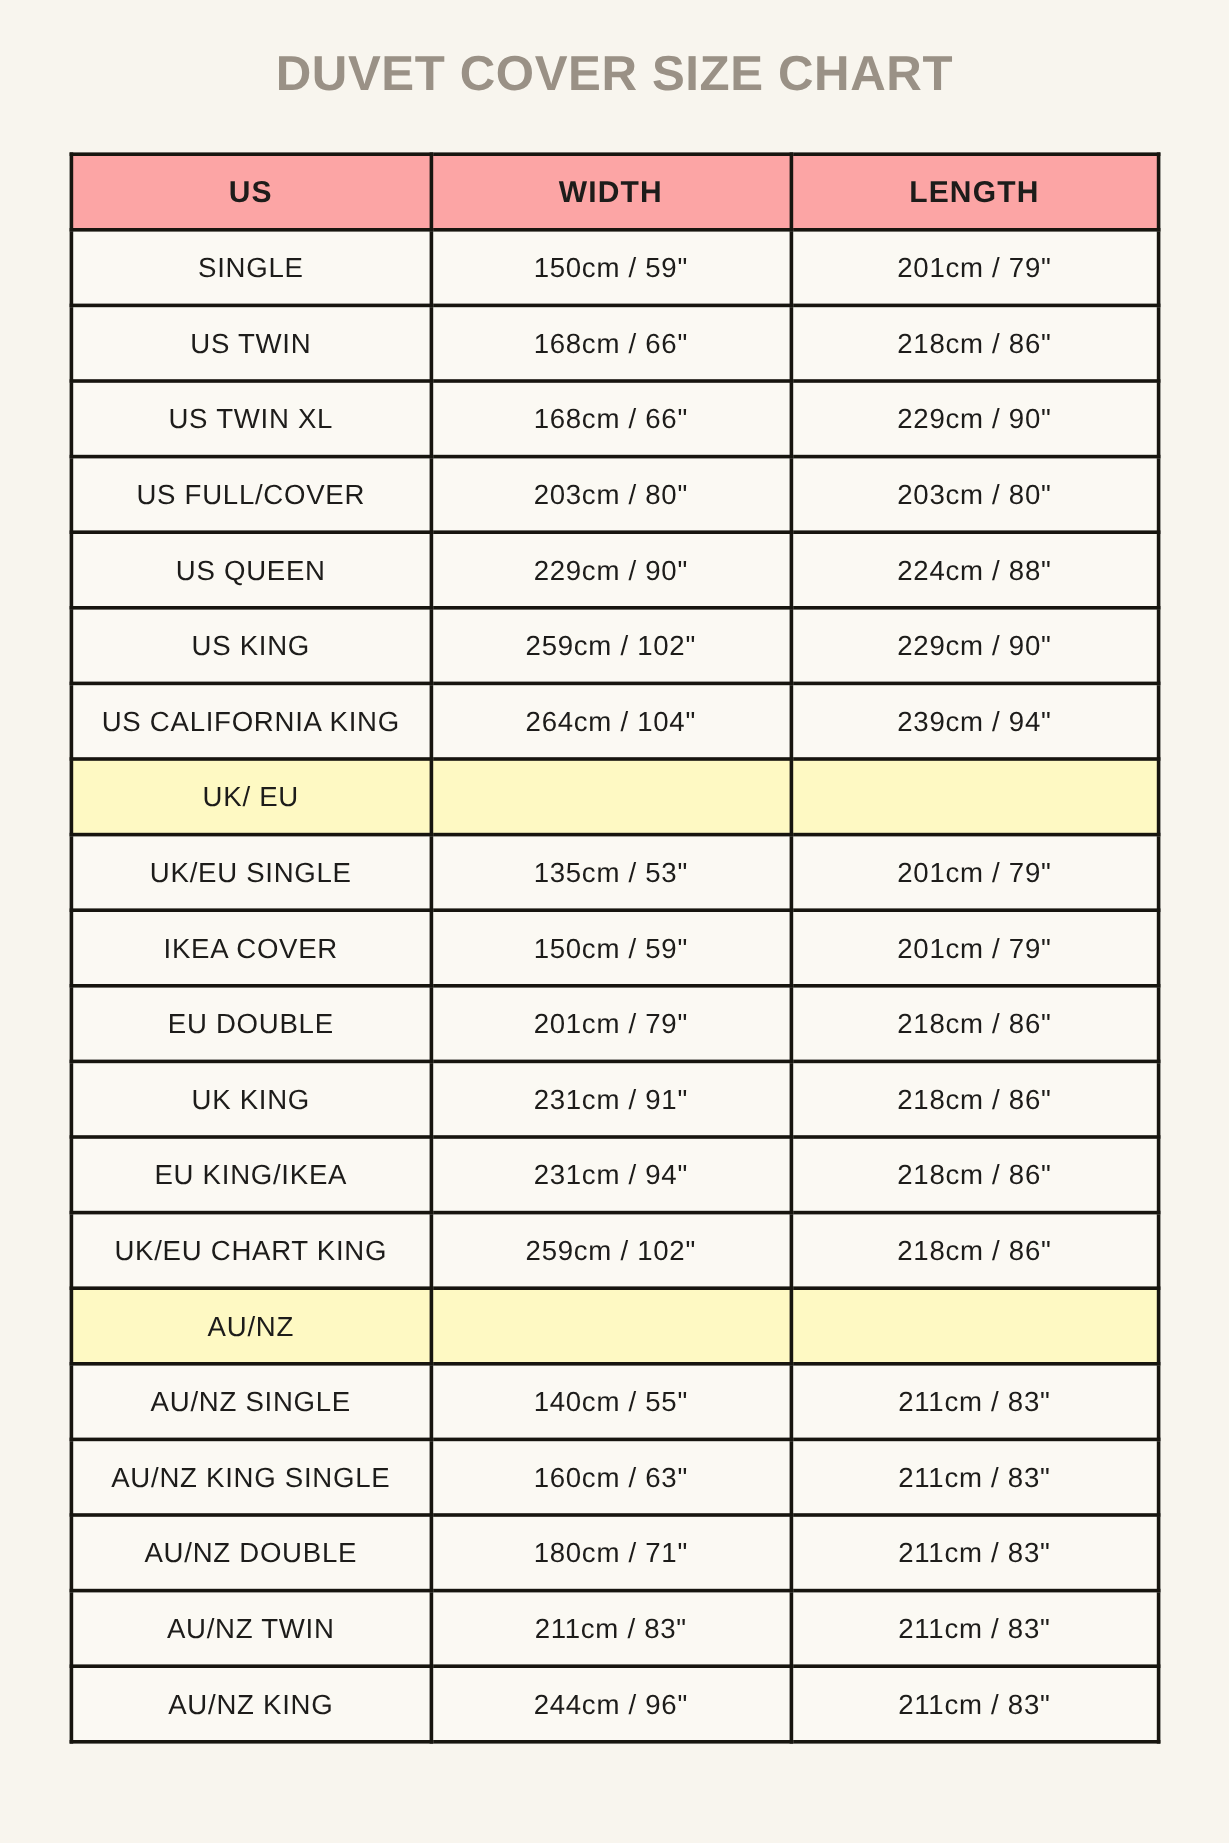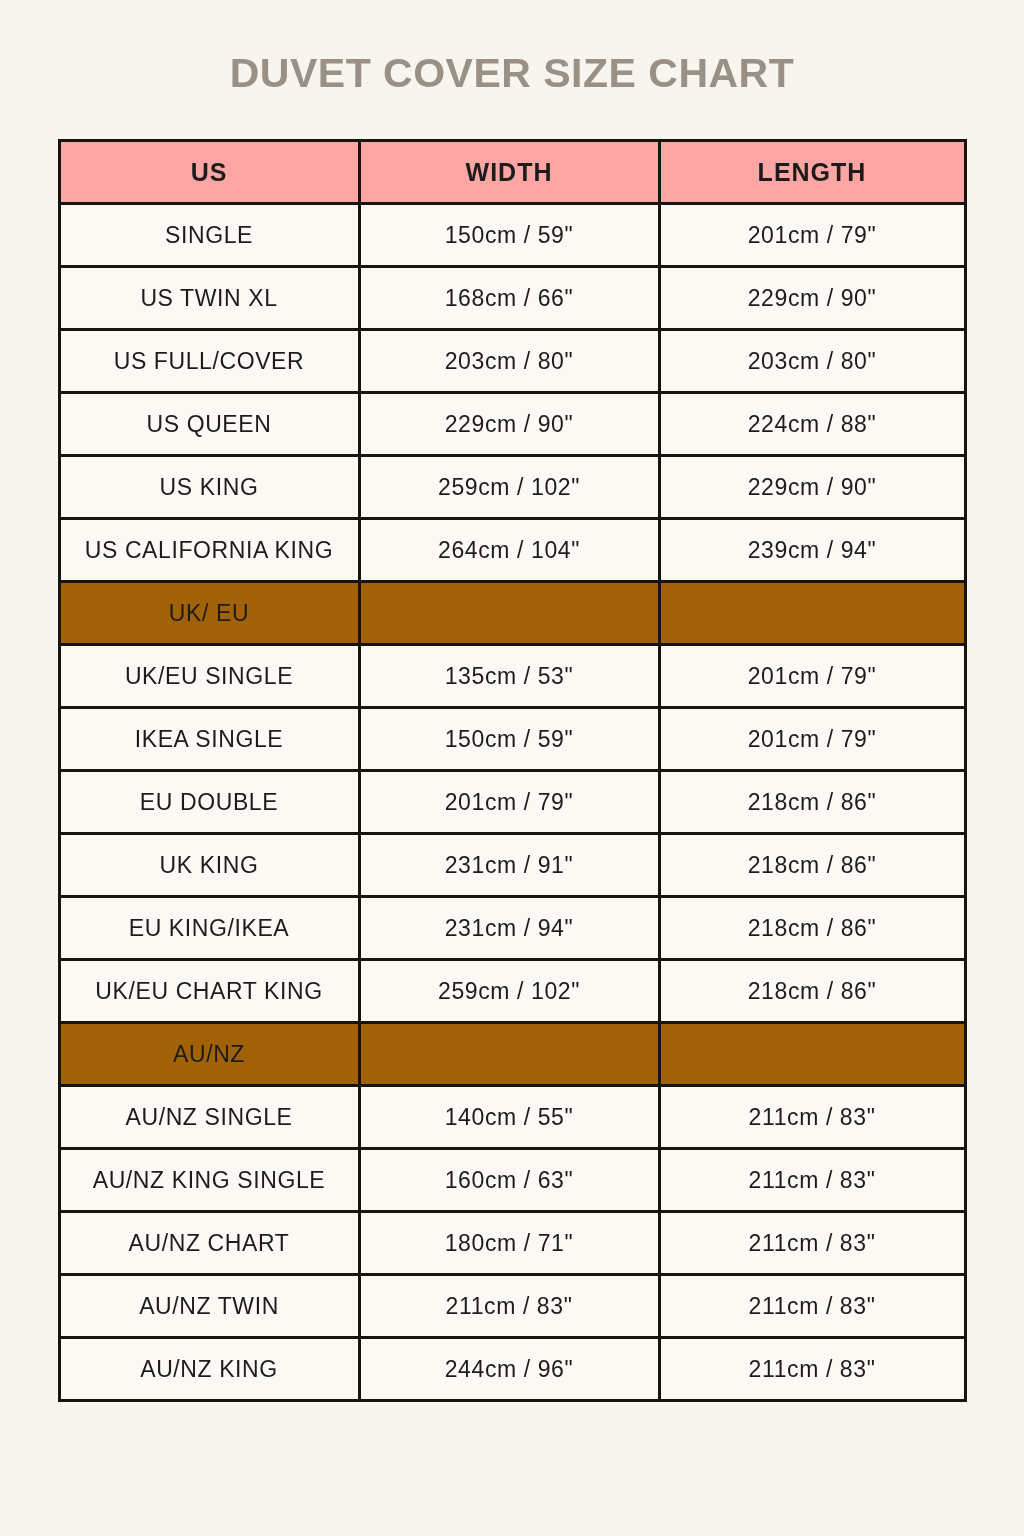--- a/index.html
+++ b/index.html
@@ -10,21 +10,21 @@
     background: #f8f5ee;
     font-family: "Liberation Sans", sans-serif;
     color: #1d1c1a;
   }
   .page {
     width: 1024px;
     height: 1536px;
     overflow: hidden;
   }
   .title {
-    margin-top: 50px;
+    margin-top: 38px;
     text-align: center;
     font-size: 41px;
     font-weight: 700;
     letter-spacing: 0.5px;
     color: #9a9186;
   }
   table.size-chart {
     border-collapse: collapse;
     table-layout: fixed;
     width: 906px;
@@ -43,21 +43,21 @@
     padding: 0 4px;
     white-space: nowrap;
   }
   table.size-chart th {
     background: #fca5a5;
     font-weight: 700;
     font-size: 25px;
     letter-spacing: 1px;
   }
   table.size-chart td.band {
-    background: #a16207;
+    background: #fef9c3;
     margin-left: 44px;
   }
 </style>
 </head>
 <body>
 
 <div class="page">
 
   <div class="title">DUVET COVER SIZE CHART</div>
 
@@ -72,20 +72,25 @@
         <th>US</th>
         <th>WIDTH</th>
         <th>LENGTH</th>
       </tr>
     </thead>
     <tbody>
       <tr>
         <td>SINGLE</td>
         <td>150cm / 59"</td>
         <td>201cm / 79"</td>
+      </tr>
+      <tr>
+        <td>US TWIN</td>
+        <td>168cm / 66"</td>
+        <td>218cm / 86"</td>
       </tr>
       <tr>
         <td>US TWIN XL</td>
         <td>168cm / 66"</td>
         <td>229cm / 90"</td>
       </tr>
       <tr>
         <td>US FULL/COVER</td>
         <td>203cm / 80"</td>
         <td>203cm / 80"</td>
@@ -109,21 +114,21 @@
         <td class="band">UK/ EU</td>
         <td class="band"></td>
         <td class="band"></td>
       </tr>
       <tr>
         <td>UK/EU SINGLE</td>
         <td>135cm / 53"</td>
         <td>201cm / 79"</td>
       </tr>
       <tr>
-        <td>IKEA SINGLE</td>
+        <td>IKEA COVER</td>
         <td>150cm / 59"</td>
         <td>201cm / 79"</td>
       </tr>
       <tr>
         <td>EU DOUBLE</td>
         <td>201cm / 79"</td>
         <td>218cm / 86"</td>
       </tr>
       <tr>
         <td>UK KING</td>
@@ -149,21 +154,21 @@
         <td>AU/NZ SINGLE</td>
         <td>140cm / 55"</td>
         <td>211cm / 83"</td>
       </tr>
       <tr>
         <td>AU/NZ KING SINGLE</td>
         <td>160cm / 63"</td>
         <td>211cm / 83"</td>
       </tr>
       <tr>
-        <td>AU/NZ CHART</td>
+        <td>AU/NZ DOUBLE</td>
         <td>180cm / 71"</td>
         <td>211cm / 83"</td>
       </tr>
       <tr>
         <td>AU/NZ TWIN</td>
         <td>211cm / 83"</td>
         <td>211cm / 83"</td>
       </tr>
       <tr>
         <td>AU/NZ KING</td>

